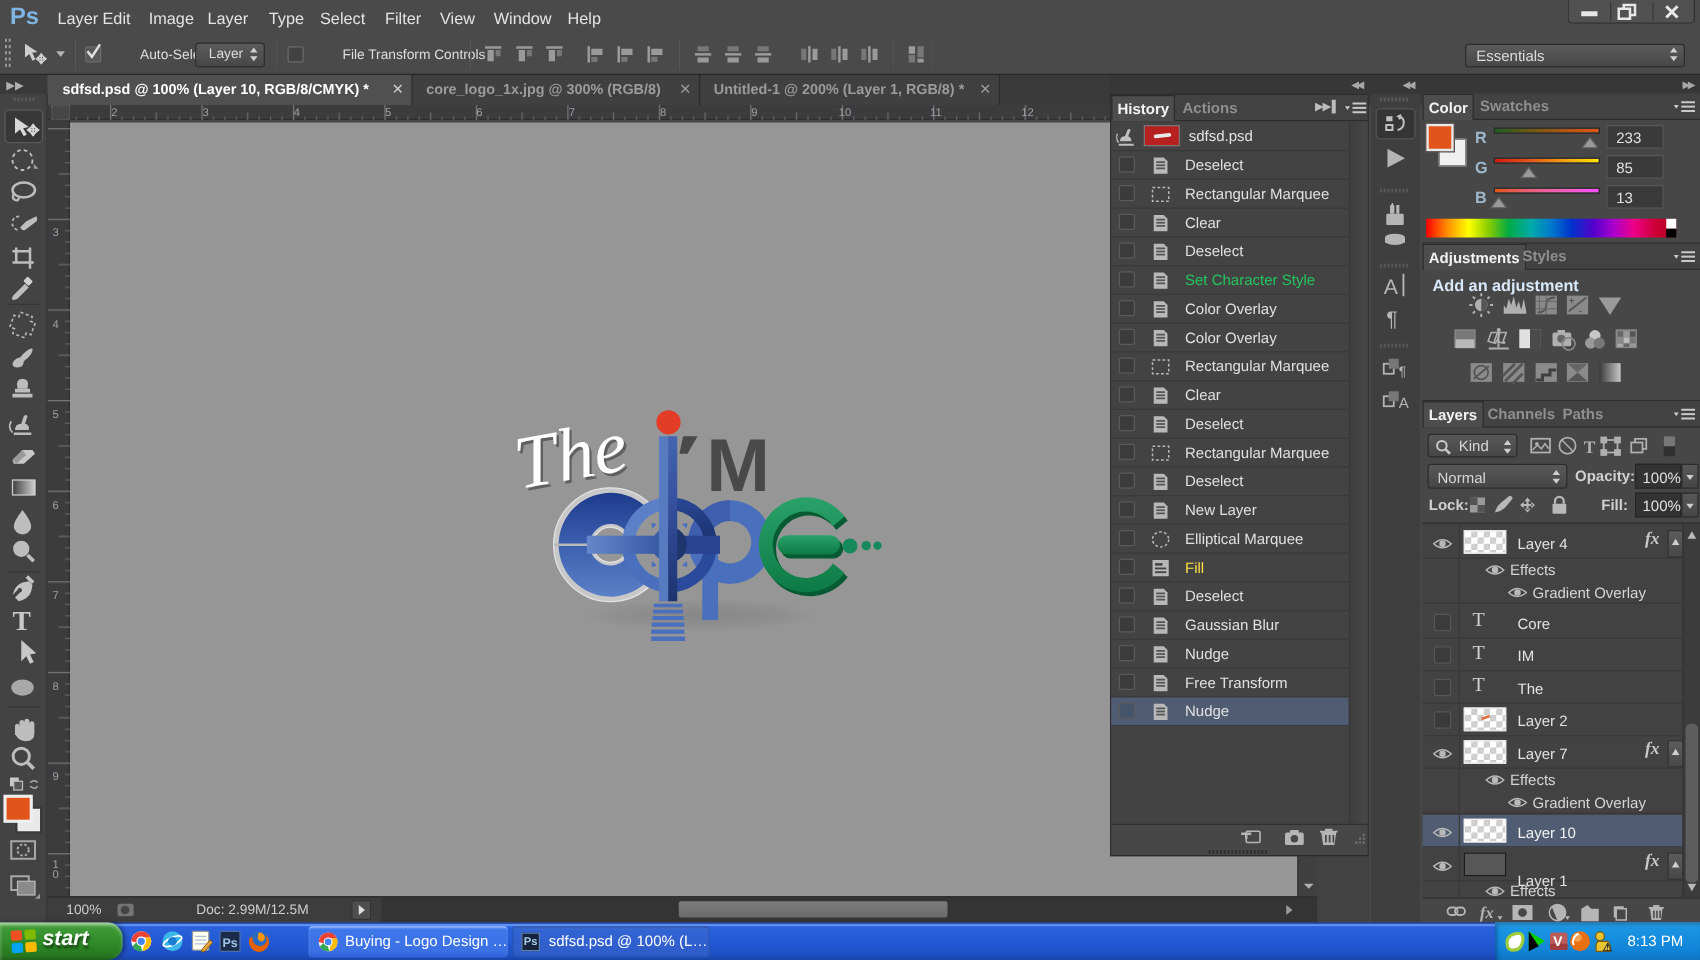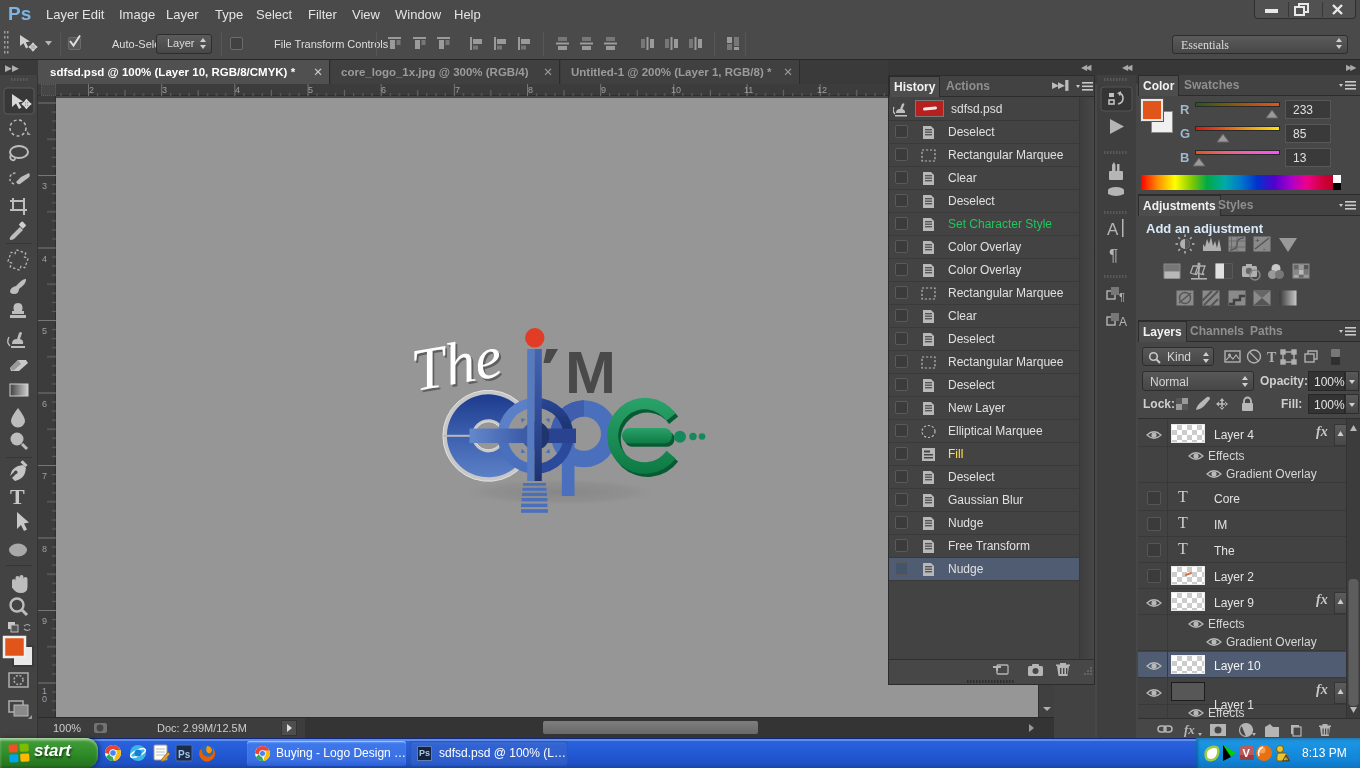--- a/index.html
+++ b/index.html
@@ -171,34 +171,34 @@
           <rect x="698" y="11" width="4" height="9"></rect>
         </g>
         <g fill="#9a9a9a">
           <rect x="727" y="9" width="5" height="6"></rect>
           <rect x="727" y="16" width="5" height="6" fill="#777"></rect>
           <rect x="734" y="9" width="5" height="9" fill="#777"></rect>
           <rect x="734" y="19" width="5" height="3"></rect>
         </g>
       </svg>
     </div>
-  <div class="dropbtn" style="left:1172px; top:7px; width:176px; height:19px; padding:2px 0 0 8px; font-size:12px;font-family:Liberation Serif, serif;">Essentials</div>
+  <div class="dropbtn" style="left:1172px; top:7px; width:176px; height:19px; padding:2px 0 0 8px; font-size:12px;">Essentials</div>
   <svg width="10" height="14" style="position:absolute;left:1334px;top:9px">
       <path d="M 2 5 L 5 1 L 8 5 Z M 2 8 L 5 12 L 8 8 Z" fill="#cfcfcf"></path>
     </svg>
 </div>
 
 <div id="tabstrip" class="abs">
   <div style="position:absolute;left:5px;top:3px;color:#b0b0b0;font-size:9px;">▶▶</div>
   <div class="doctab" style="left:38px; width:292px; background:#505050; border-right:1px solid #2c2c2c; color:#ffffff;">
     <span style="margin-left:12px">sdfsd.psd @ 100% (Layer 10, RGB/8/CMYK) *</span>
     <span style="position:absolute; right:6px; color:#cccccc; font-weight:normal;">✕</span>
   </div>
   <div class="doctab" style="left:331px; width:229px; background:#404040; border-right:1px solid #2c2c2c; color:#9b9b9b;">
-    <span style="margin-left:10px">core_logo_1x.jpg @ 300% (RGB/4)</span>
+    <span style="margin-left:10px">core_logo_1x.jpg @ 300% (RGB/8)</span>
     <span style="position:absolute; right:6px; font-weight:normal;">✕</span>
   </div>
   <div class="doctab" style="left:561px; width:239px; background:#404040; border-right:1px solid #2c2c2c; color:#9b9b9b;">
     <span style="margin-left:10px">Untitled-1 @ 200% (Layer 1, RGB/8) *</span>
     <span style="position:absolute; right:6px; font-weight:normal;">✕</span>
   </div>
 </div>
 
 <div id="toolbar" class="abs">
 <svg width="38" height="663" style="position:absolute;left:0;top:0">
@@ -1099,21 +1099,21 @@
           <div style="position:absolute;left:33px;top:3px;width:34px;height:19px;background:#fff;background-image:linear-gradient(45deg,#ccc 25%,transparent 25%,transparent 75%,#ccc 75%),linear-gradient(45deg,#ccc 25%,transparent 25%,transparent 75%,#ccc 75%);background-size:10px 10px;background-position:0 0,5px 5px;border:1px solid #e8e8e8;"></div>
           <div style="position:absolute;left:47px;top:10px;width:7px;height:2px;background:#e07040;transform:rotate(-20deg)"></div>
           <div style="position:absolute;left:76px;top:7px;color:#e2e2e2;font-size:12px;">Layer 2</div>
         </div>
         <div style="position:absolute;left:0;top:170px;width:208px;height:26px;border-bottom:1px solid #393939;">
           <svg width="16" height="12" style="position:absolute;left:8px;top:8px">
             <path d="M 1 6 Q 8 -0.5 15 6 Q 8 12.5 1 6 Z" fill="none" stroke="#b8b8b8" stroke-width="1.2"></path>
             <circle cx="8" cy="6" r="2.6" fill="#b8b8b8"></circle>
           </svg>
           <div style="position:absolute;left:33px;top:3px;width:34px;height:19px;background:#fff;background-image:linear-gradient(45deg,#ccc 25%,transparent 25%,transparent 75%,#ccc 75%),linear-gradient(45deg,#ccc 25%,transparent 25%,transparent 75%,#ccc 75%);background-size:10px 10px;background-position:0 0,5px 5px;border:1px solid #e8e8e8;"></div>
-          <div style="position:absolute;left:76px;top:7px;color:#e2e2e2;font-size:12px;">Layer 9</div>
+          <div style="position:absolute;left:76px;top:7px;color:#e2e2e2;font-size:12px;">Layer 7</div>
           <div style="position:absolute;left:178px;top:3px;color:#c8c8c8;font-size:14px;font-style:italic;font-family:Liberation Serif;font-weight:bold;">fx</div>
           <div style="position:absolute;left:196px;top:3px;width:13px;height:22px;background:linear-gradient(#5c5c5c,#484848);border:1px solid #353535;">
             <svg width="11" height="20">
               <path d="M 2.5 11 l 6 0 l -3 -5 z" fill="#cfcfcf"></path>
             </svg>
           </div>
         </div>
         <div style="position:absolute;left:0;top:196px;width:208px;height:18px;">
           <svg width="16" height="12" style="position:absolute;left:50px;top:3px">
             <path d="M 1 6 Q 8 -0.5 15 6 Q 8 12.5 1 6 Z" fill="none" stroke="#b8b8b8" stroke-width="1.2"></path>

